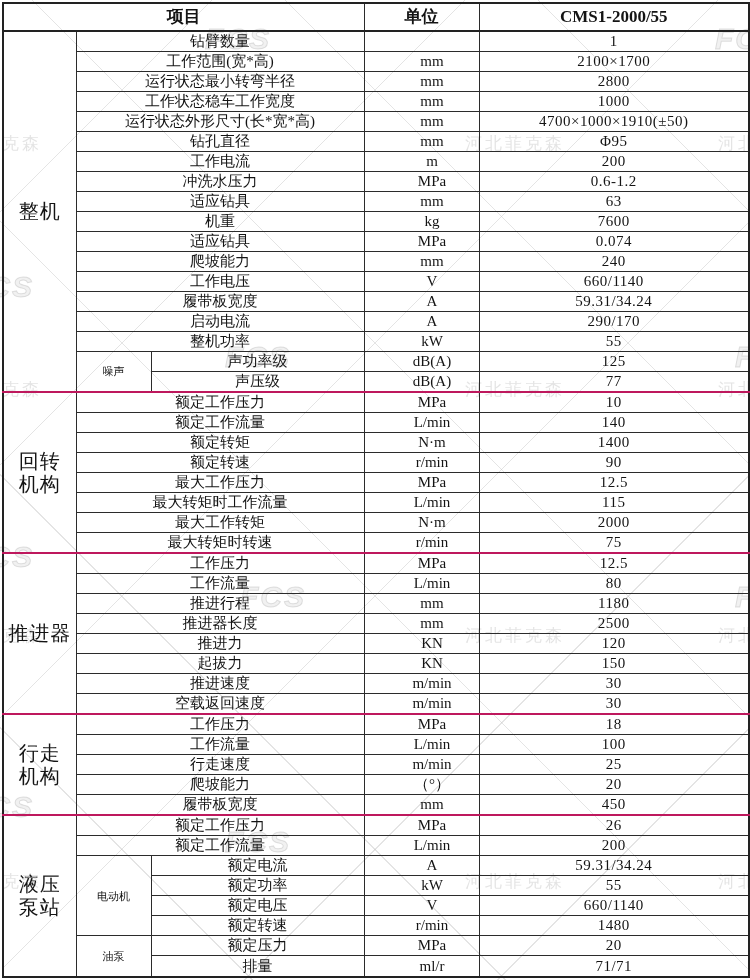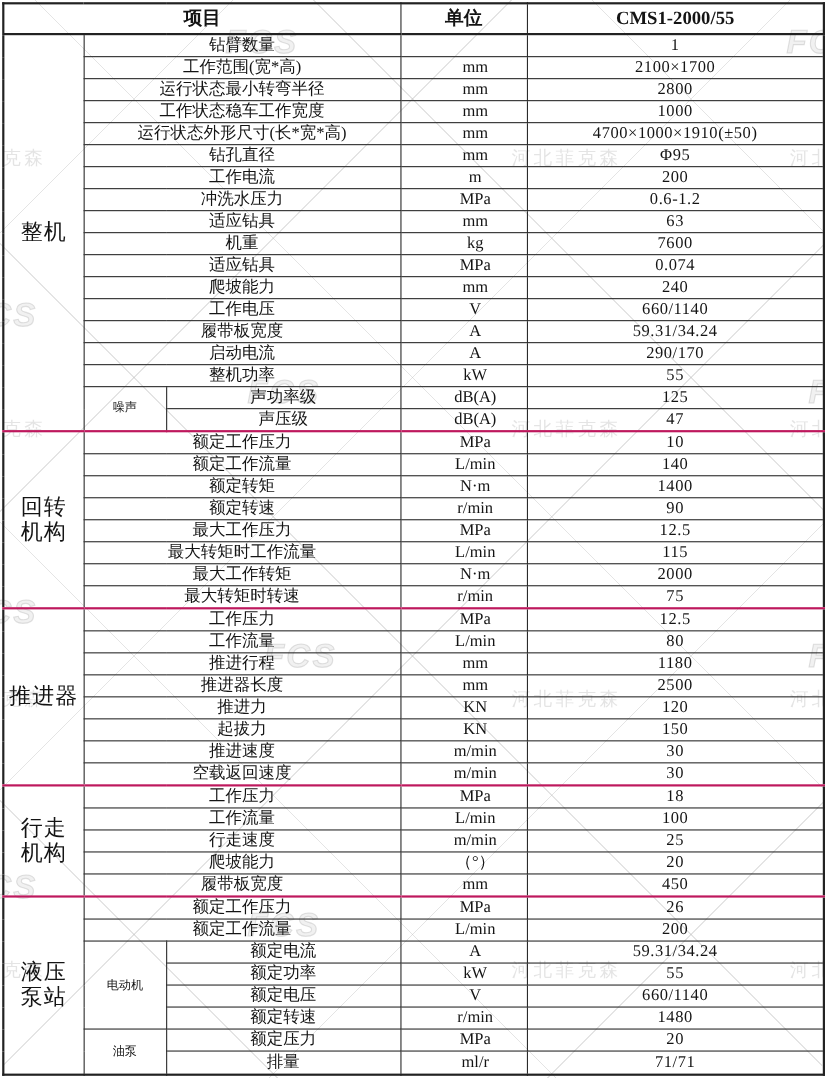--- a/index.html
+++ b/index.html
@@ -185,21 +185,21 @@
       </tr>
     <tr>
       <td class="s" rowspan="2">噪声</td>
       <td class="i">声功率级</td>
       <td class="u">dB(A)</td>
       <td class="v">125</td>
     </tr>
     <tr>
         <td class="i">声压级</td>
         <td class="u">dB(A)</td>
-        <td class="v">47</td>
+        <td class="v">77</td>
       </tr>
 
     <tr class="sec">
       <td class="g" rowspan="8">回转
 机构</td>
       <td class="i" colspan="2">额定工作压力</td>
       <td class="u">MPa</td>
       <td class="v">10</td>
     </tr>
     <tr>

